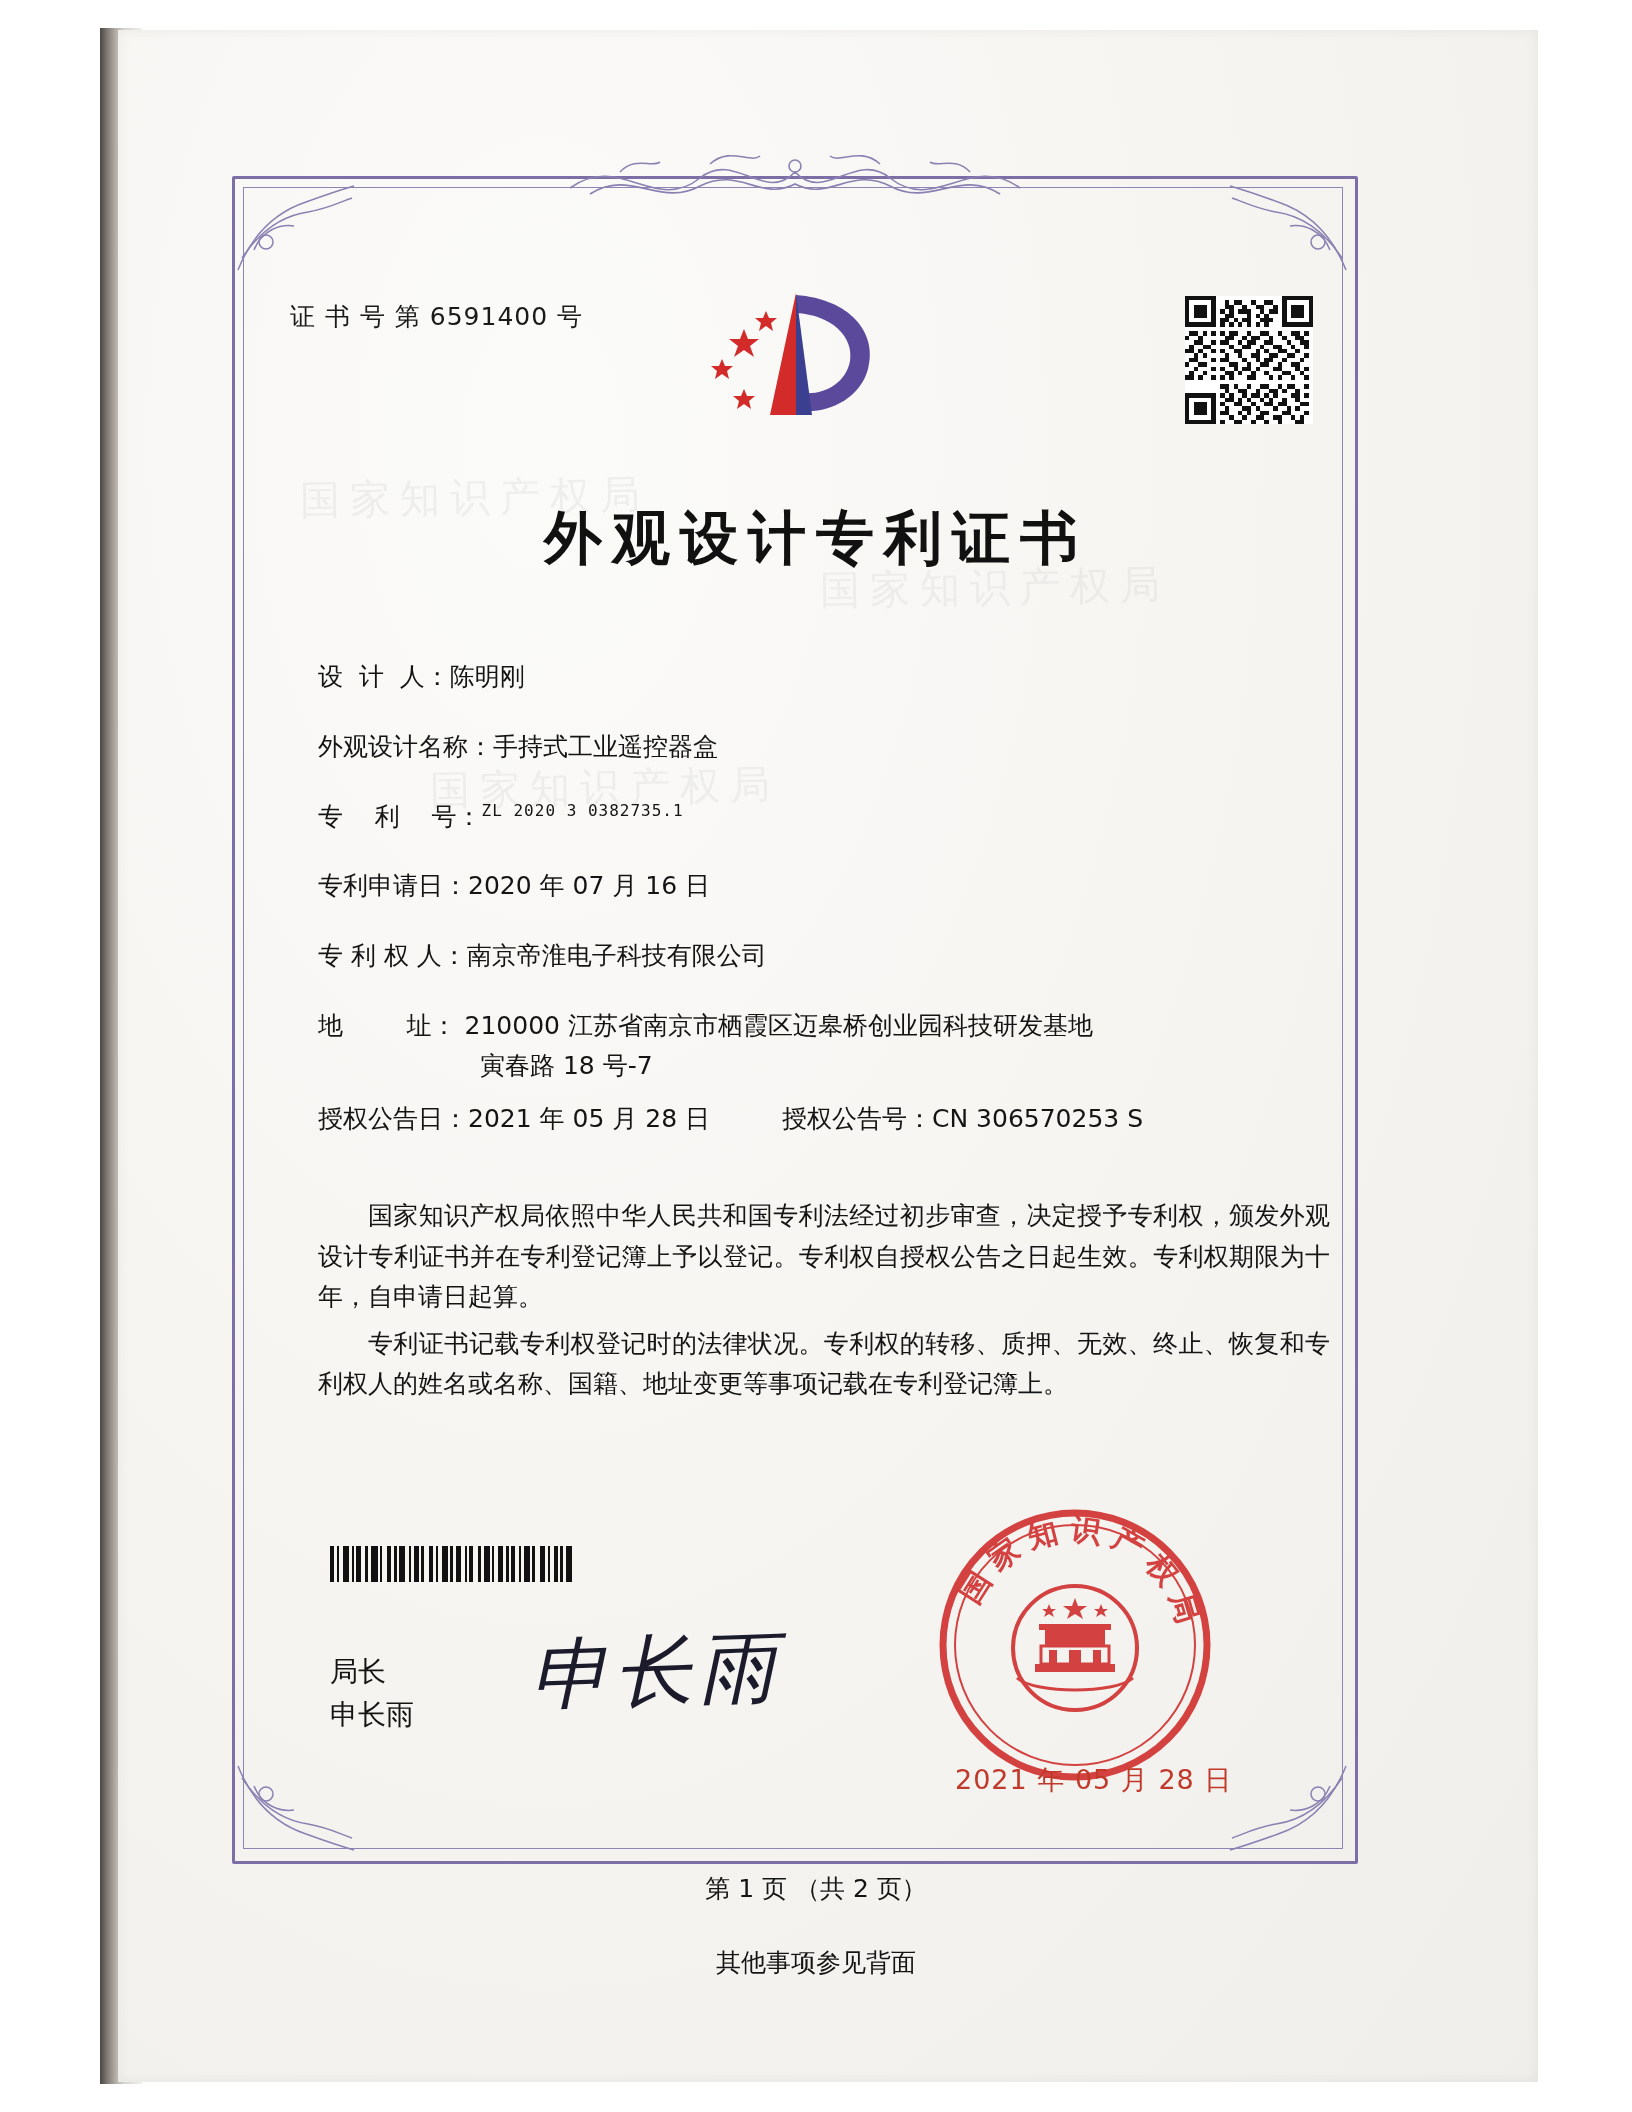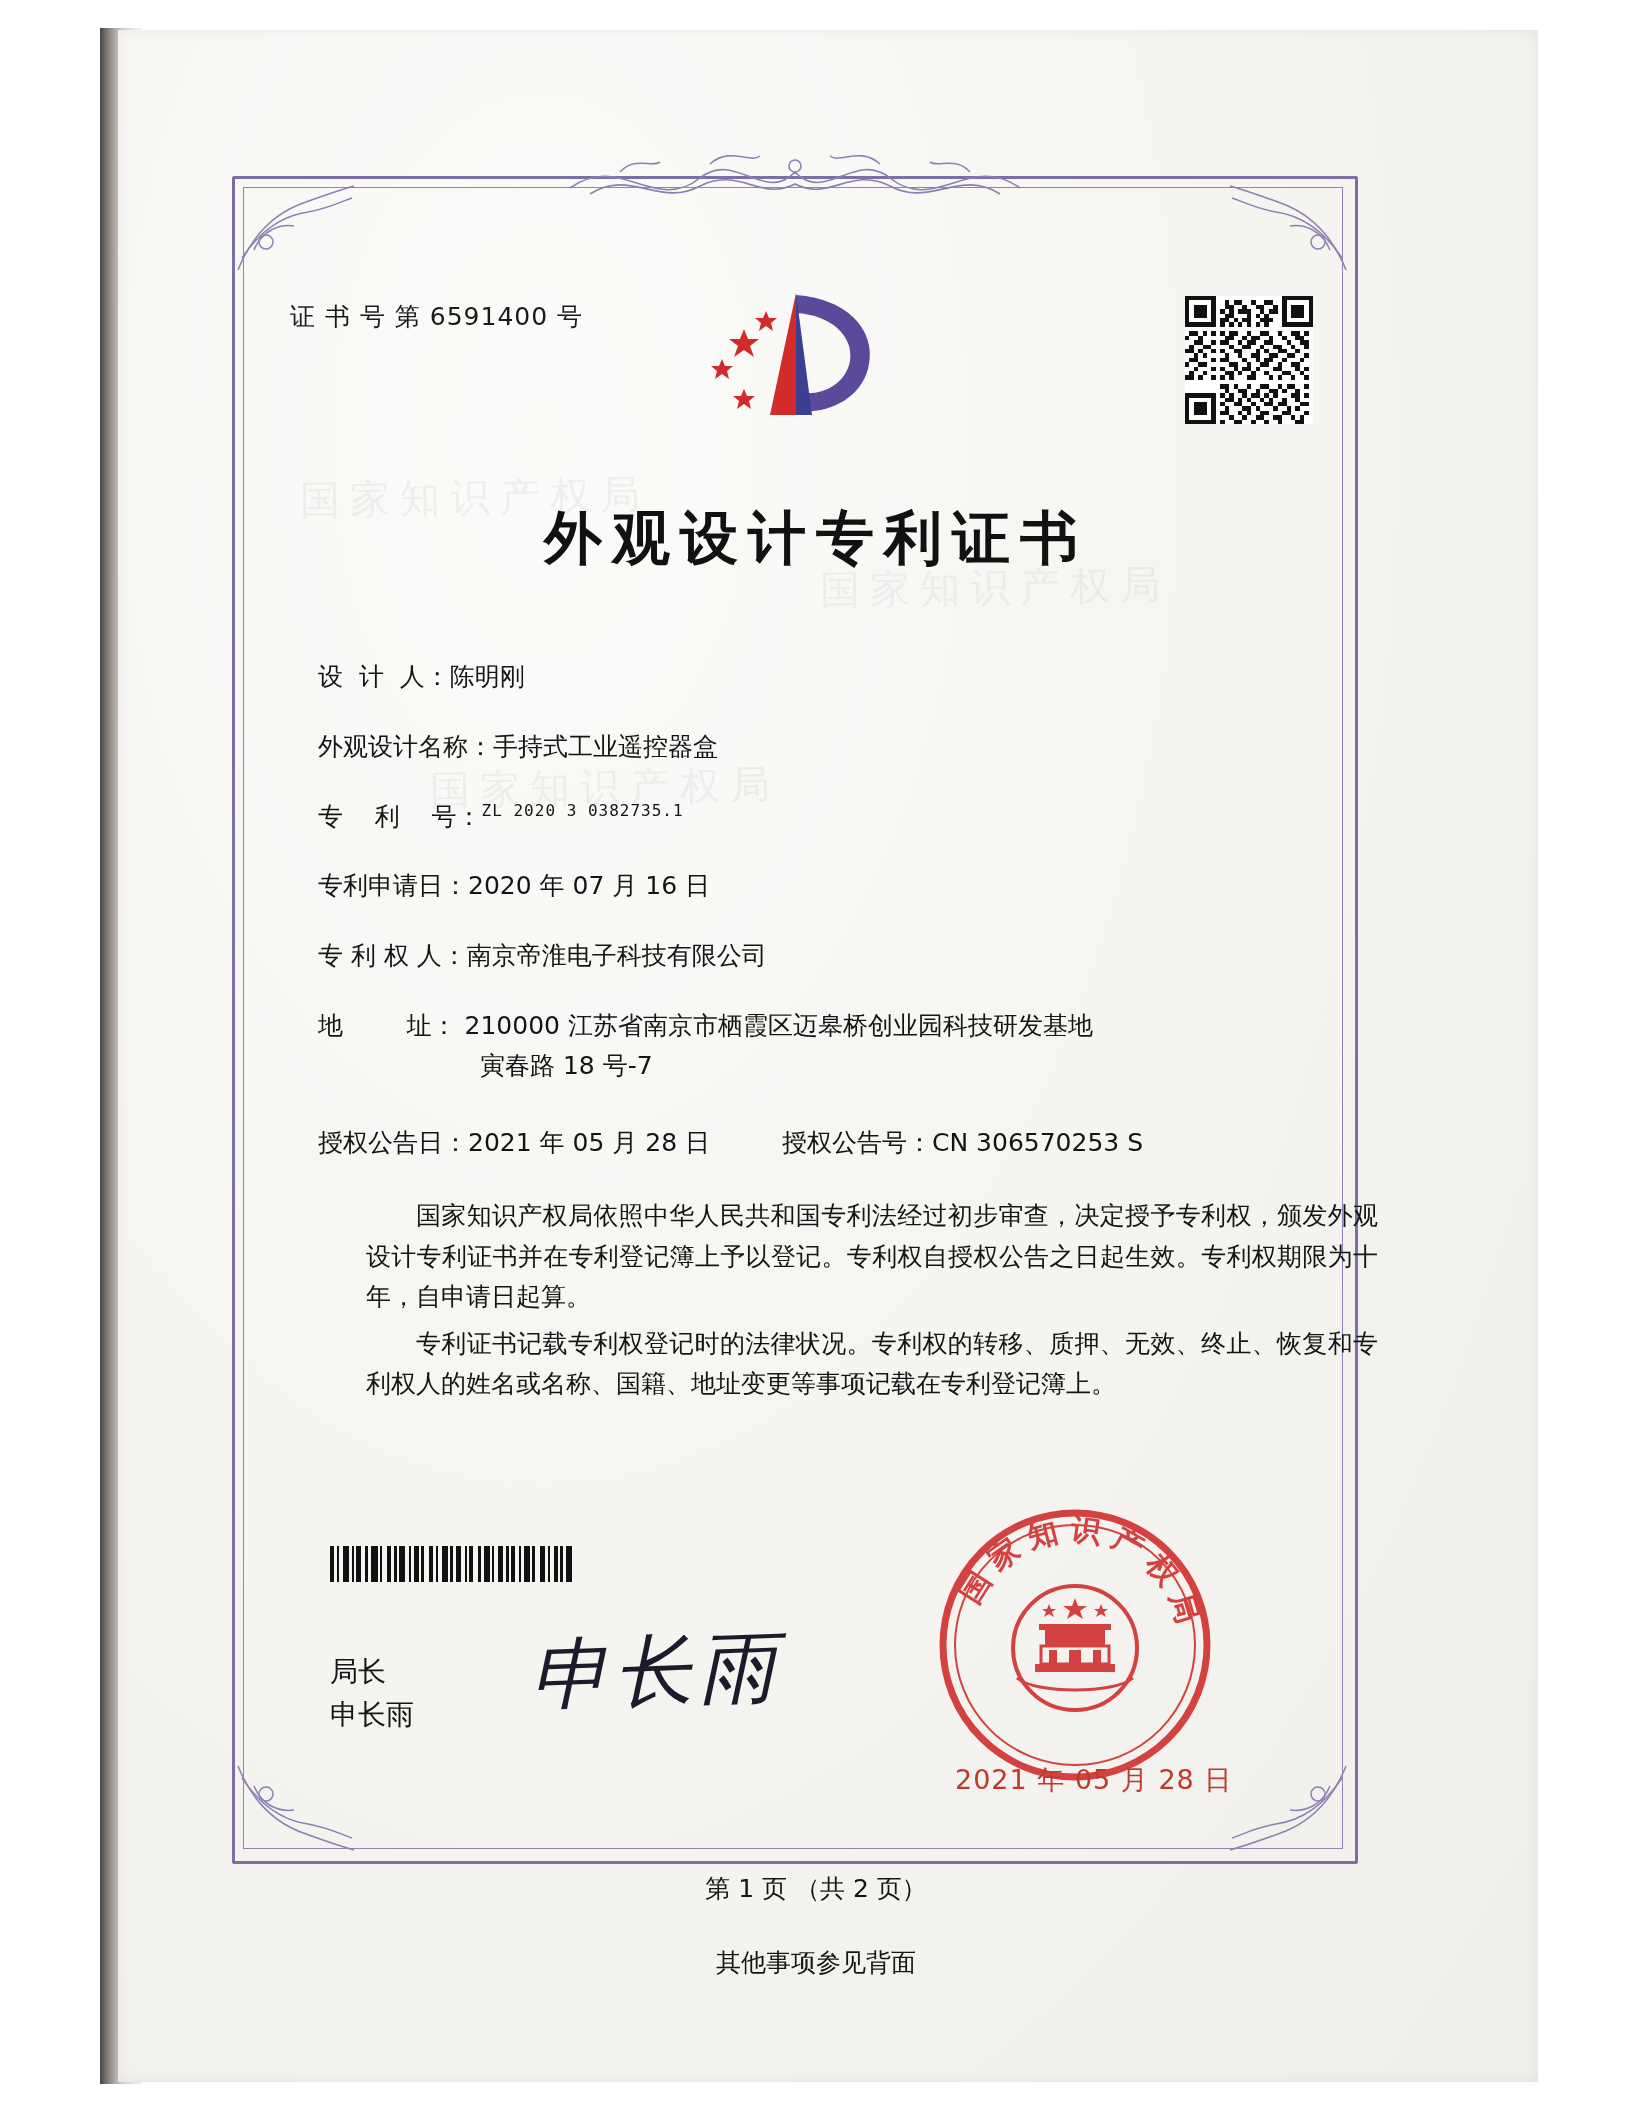--- a/index.html
+++ b/index.html
@@ -151,21 +151,20 @@
 
   
   .paras {
     position: absolute;
     left: 318px; top: 1196px;
     width: 1012px;
     font-size: 25px;
     line-height: 1.62;
     color: #141414;
     text-align: justify;
-    margin-left: 48px;
   }
   .paras p { margin: 0 0 6px 0; text-indent: 50px; }
 
   
   .barcode {
     position: absolute;
     left: 330px; top: 1546px;
     width: 330px; height: 36px;
     display: flex;
     align-items: stretch;
@@ -534,21 +533,21 @@
     <div class="field">
       <span class="f-label">专利申请日：</span>
       <span class="f-value">2020 年 07 月 16 日</span>
     </div>
 
     <div class="field">
       <span class="f-label">专 利 权 人：</span>
       <span class="f-value">南京帝淮电子科技有限公司</span>
     </div>
 
-    <div class="field" style="display:block; margin-bottom:44px;">
+    <div class="field" style="display:block; margin-bottom:20px;">
       <div>
         <span class="f-label">地        址：</span>
         <span class="f-value">210000 江苏省南京市栖霞区迈皋桥创业园科技研发基地</span>
       </div>
       <div class="addr-second f-value">寅春路 18 号-7</div>
     </div>
 
     <div class="field">
       <span class="f-label">授权公告日：</span>
       <span class="f-value">2021 年 05 月 28 日</span>

